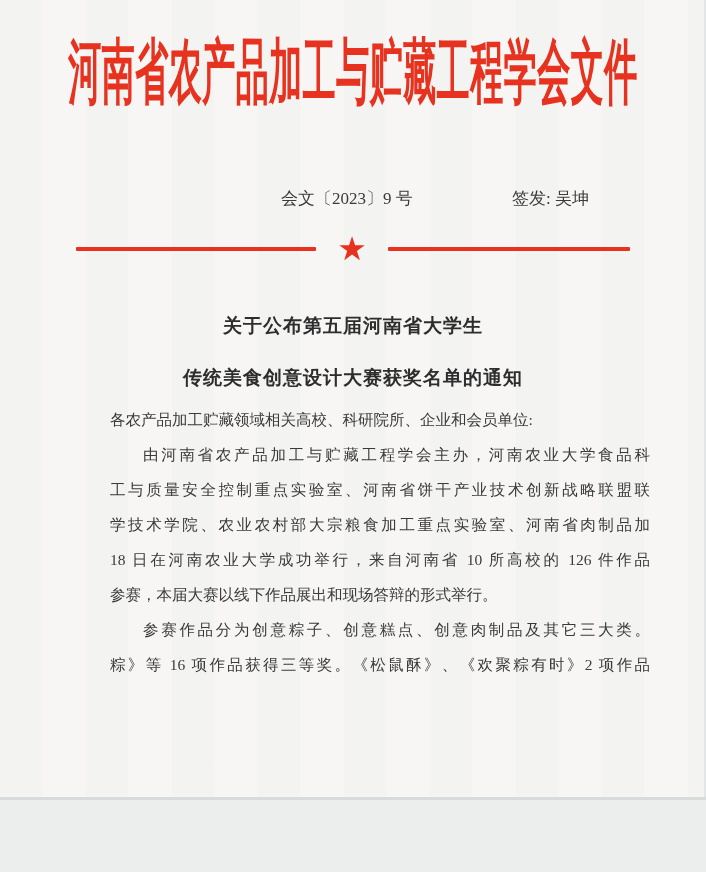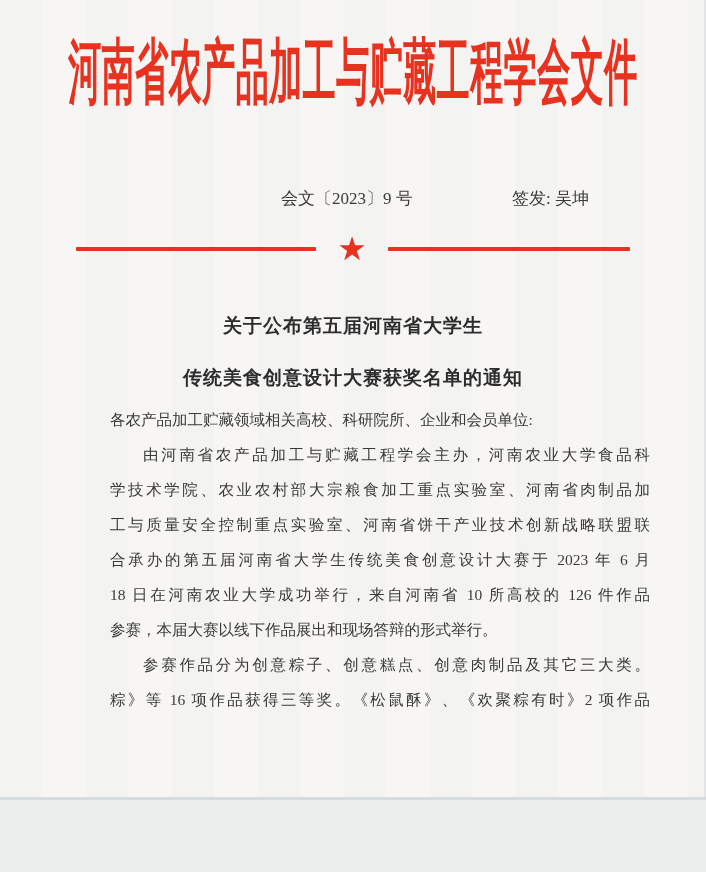--- a/index.html
+++ b/index.html
@@ -91,23 +91,22 @@
   </div>
 
   <div class="doc-title">
     <div class="t-line">关于公布第五届河南省大学生</div>
     <div class="t-line">传统美食创意设计大赛获奖名单的通知</div>
   </div>
 
   <div class="body-text">
     <div class="line">各农产品加工贮藏领域相关高校、科研院所、企业和会员单位:</div>
     <div class="line ind j">由河南省农产品加工与贮藏工程学会主办，河南农业大学食品科</div>
+    <div class="line j">工与质量安全控制重点实验室、河南省饼干产业技术创新战略联盟联</div>
     <div class="line j">学技术学院、农业农村部大宗粮食加工重点实验室、河南省肉制品加</div>
-    <div class="line j">工与质量安全控制重点实验室、河南省饼干产业技术创新战略联盟联</div>
-    <div class="line j">合承办的第五届河南省大学生传统美食创意设计大赛于 2023 年 6 月</div>
     <div class="line j">18 日在河南农业大学成功举行，来自河南省 10 所高校的 126 件作品</div>
     <div class="line">参赛，本届大赛以线下作品展出和现场答辩的形式举行。</div>
     <div class="line ind j">参赛作品分为创意粽子、创意糕点、创意肉制品及其它三大类。</div>
     <div class="line j">粽》等 16 项作品获得三等奖。《松鼠酥》、《欢聚粽有时》2 项作品</div>
   </div>
 
   <div class="page-number">1</div>
 
 </div>
 

